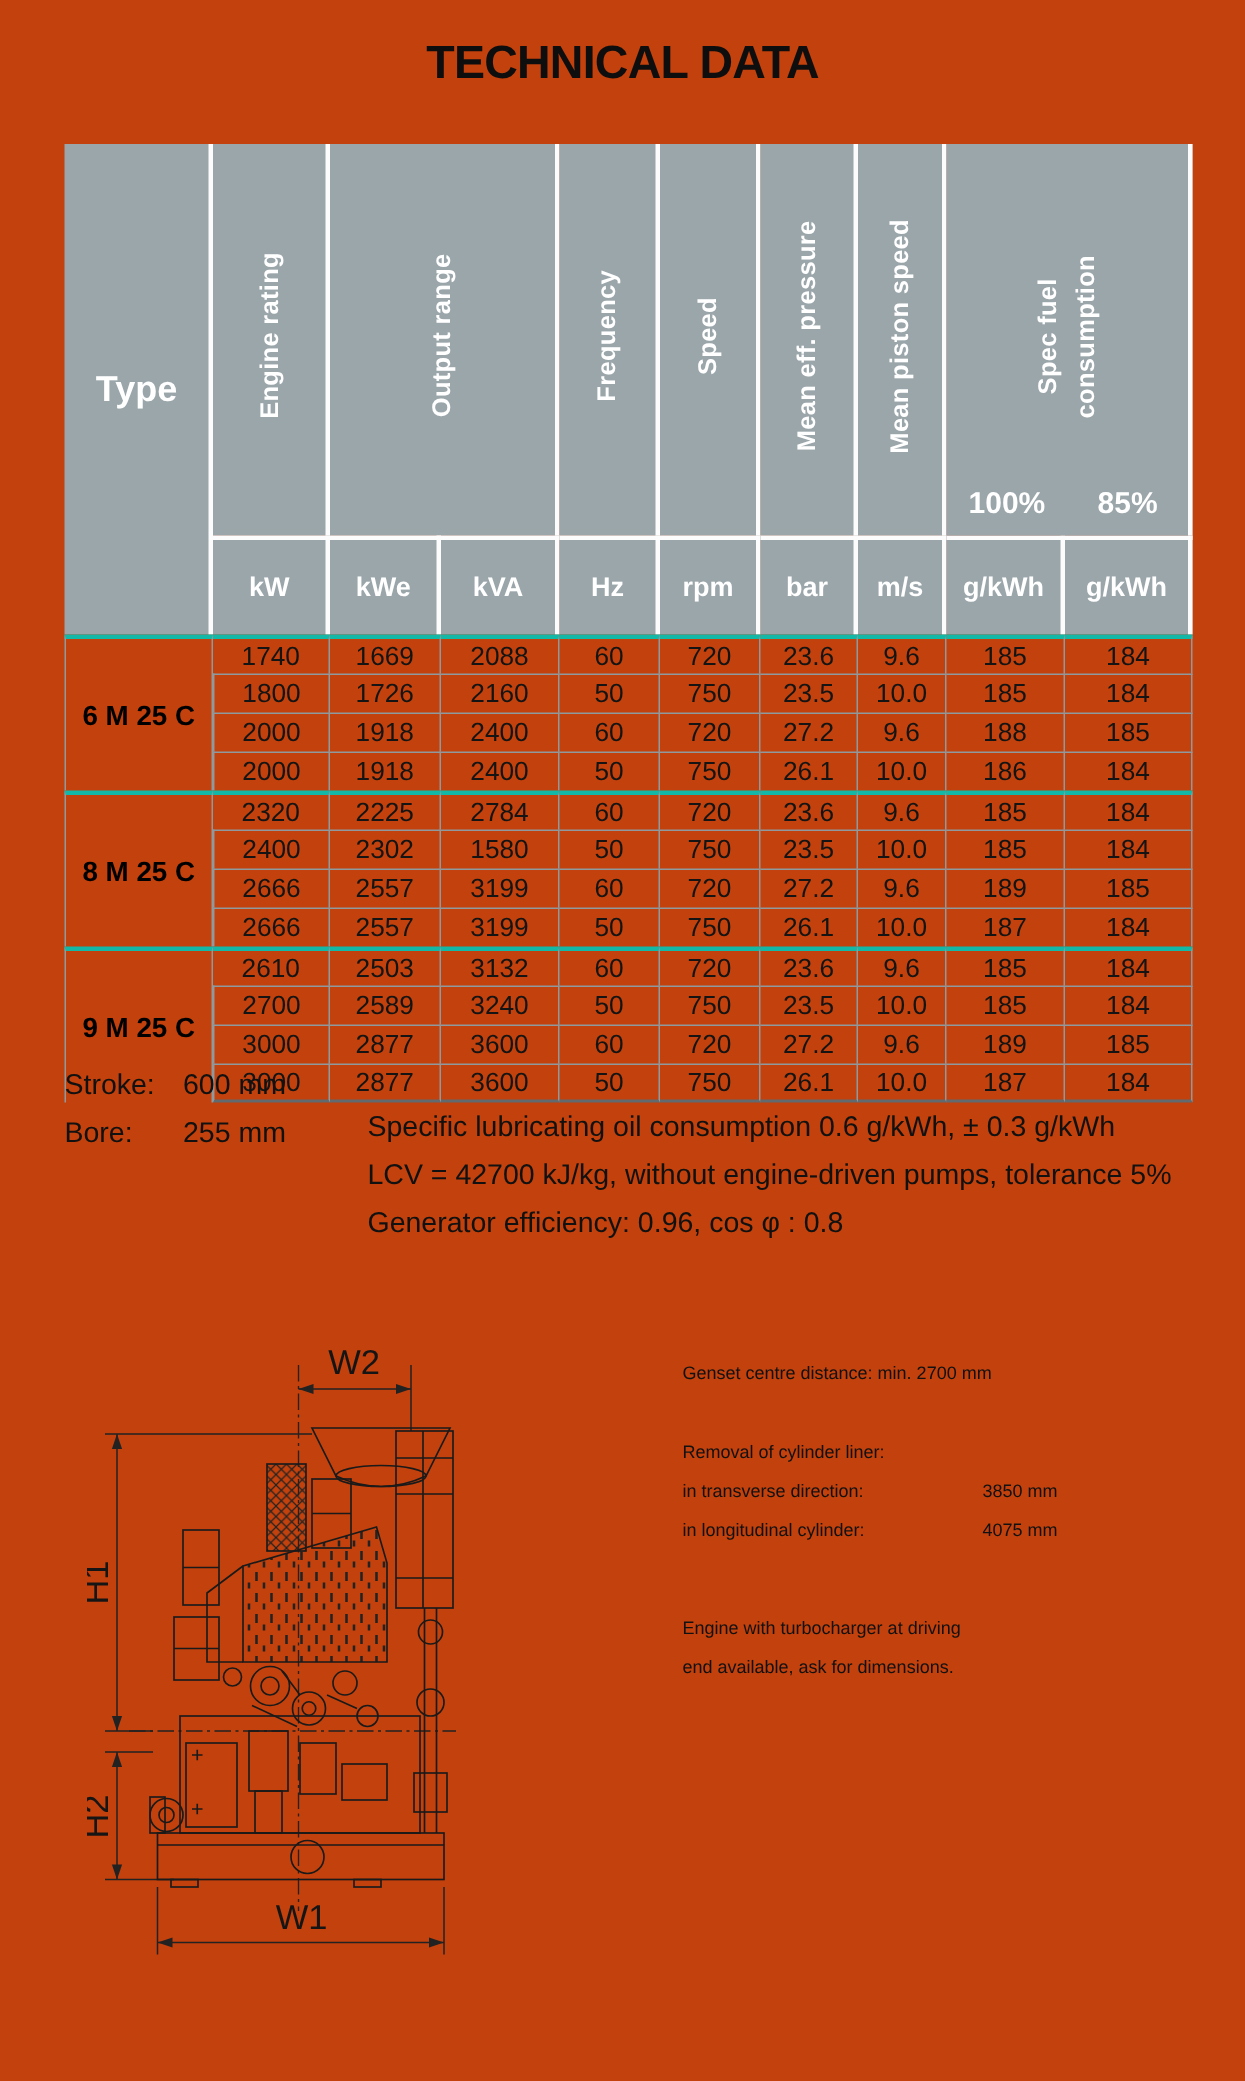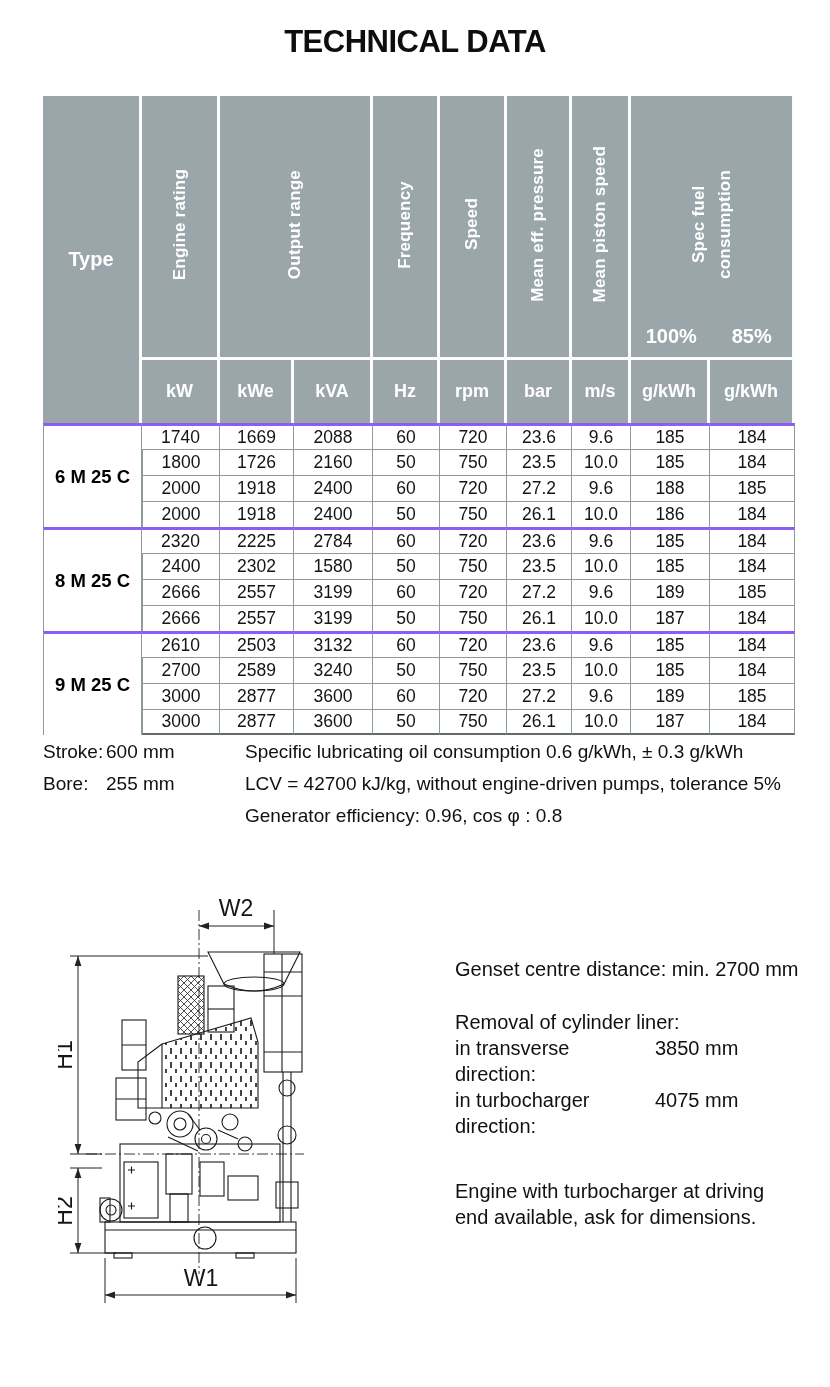--- a/index.html
+++ b/index.html
@@ -1,77 +1,77 @@
 <!DOCTYPE html>
 <html><head>
 <meta charset="utf-8">
 <style>
   html,body { margin:0; padding:0; }
   body { background:#e8e8e8; font-family:"Liberation Sans", sans-serif; }
   .page {
     position:relative; width:830px; height:1387px; margin:0 auto;
-    background:#ffffff; overflow:hidden; color:#111;
+    background:#c2410c; overflow:hidden; color:#111;
   }
   
   .title {
     position:absolute; top:24px; left:0; right:0; margin:0;
     text-align:center; font-size:31px; font-weight:700; letter-spacing:-0.5px; color:#0e0e0e;
   }
   
   table.data {
     position:absolute; left:43px; top:96px; width:752px;
     border-collapse:separate; border-spacing:0; table-layout:fixed;
   }
   table.data th, table.data td { box-sizing:border-box; padding:0; }
   thead th {
     background:#9ba6ab; color:#fff; font-weight:700;
     vertical-align:middle; text-align:center;
     border-right:3px solid #fcfcfc;
   }
   thead tr.row-main th { height:261px; }
   thead tr.row-units th { height:66px; font-size:18px; border-top:3px solid #fcfcfc; }
-  th.type-h { font-size:20px; }
+  th.type-h { font-size:24px; }
   .vtext {
     display:inline-block;
     writing-mode:vertical-rl; transform:rotate(180deg);
     white-space:pre-line; font-size:17px; line-height:1.5; letter-spacing:0.2px;
   }
   th.sfc { position:relative; }
   .loads { position:absolute; left:0; right:0; bottom:9px; display:flex; }
   .loads span { flex:1; text-align:center; font-size:20px; font-weight:700; }
   tbody td, tbody th.type {
     height:26px; text-align:center; vertical-align:middle;
     font-size:17.5px; color:#141414; background:transparent;
     border-top:1.5px solid #8f9a9f; border-right:1.5px solid #8f9a9f;
   }
   tbody tr > *:first-child { border-left:1.5px solid #8f9a9f; }
   tbody th.type { font-weight:700; font-size:18.5px; color:#000; }
-  tbody tr.gstart > * { border-top:3px solid #8b5cf6; }
+  tbody tr.gstart > * { border-top:3px solid #14b8a6; }
   tbody tr:last-child > * { border-bottom:2px solid #616b6f; }
   
   .specs-left {
-    position:absolute; left:43px; top:736px;
-    display:grid; grid-template-columns:63px auto; column-gap:0;
+    position:absolute; left:43px; top:708px;
+    display:grid; grid-template-columns:63px auto; column-gap:16px;
     font-size:19px; line-height:32px; color:#111;
   }
   .specs-right {
     position:absolute; left:245px; top:736px;
     font-size:19px; line-height:32px; color:#111; white-space:nowrap;
   }
   
   svg.drawing { position:absolute; left:58px; top:892px; width:360px; height:430px; }
   svg.drawing text { font-family:"Liberation Sans", sans-serif; font-size:23px; fill:#151515; }
   .eng { stroke:#1a1a1a; stroke-width:1.1; fill:none; }
   .dim { stroke:#222; stroke-width:1; fill:none; }
   .arr { fill:#222; stroke:none; }
   .cl  { stroke:#222; stroke-width:0.9; fill:none; stroke-dasharray:11 3 2 3; }
   
   .genset {
-    position:absolute; left:455px; top:956px; width:350px;
-    font-size:20px; line-height:26px; color:#111;
+    position:absolute; left:455px; top:902px; width:350px;
+    font-size:12px; line-height:26px; color:#111;
   }
   .genset .p1 { margin:0 0 27px 0; }
   .liner-row { display:grid; grid-template-columns:200px auto; }
   .turbo { margin-top:39px; }
 </style>
 </head>
 <body>
 
 <div class="page">
 
@@ -372,21 +372,21 @@
   </svg>
 
   <div class="genset">
     <p class="p1">Genset centre distance: min. 2700 mm</p>
     <div>Removal of cylinder liner:</div>
     <div class="liner-row">
       <span>in transverse direction:</span>
       <span>3850 mm</span>
     </div>
     <div class="liner-row">
-      <span>in turbocharger direction:</span>
+      <span>in longitudinal cylinder:</span>
       <span>4075 mm</span>
     </div>
     <div class="turbo">
       <div>Engine with turbocharger at driving</div>
       <div>end available, ask for dimensions.</div>
     </div>
   </div>
 
 </div>
 

